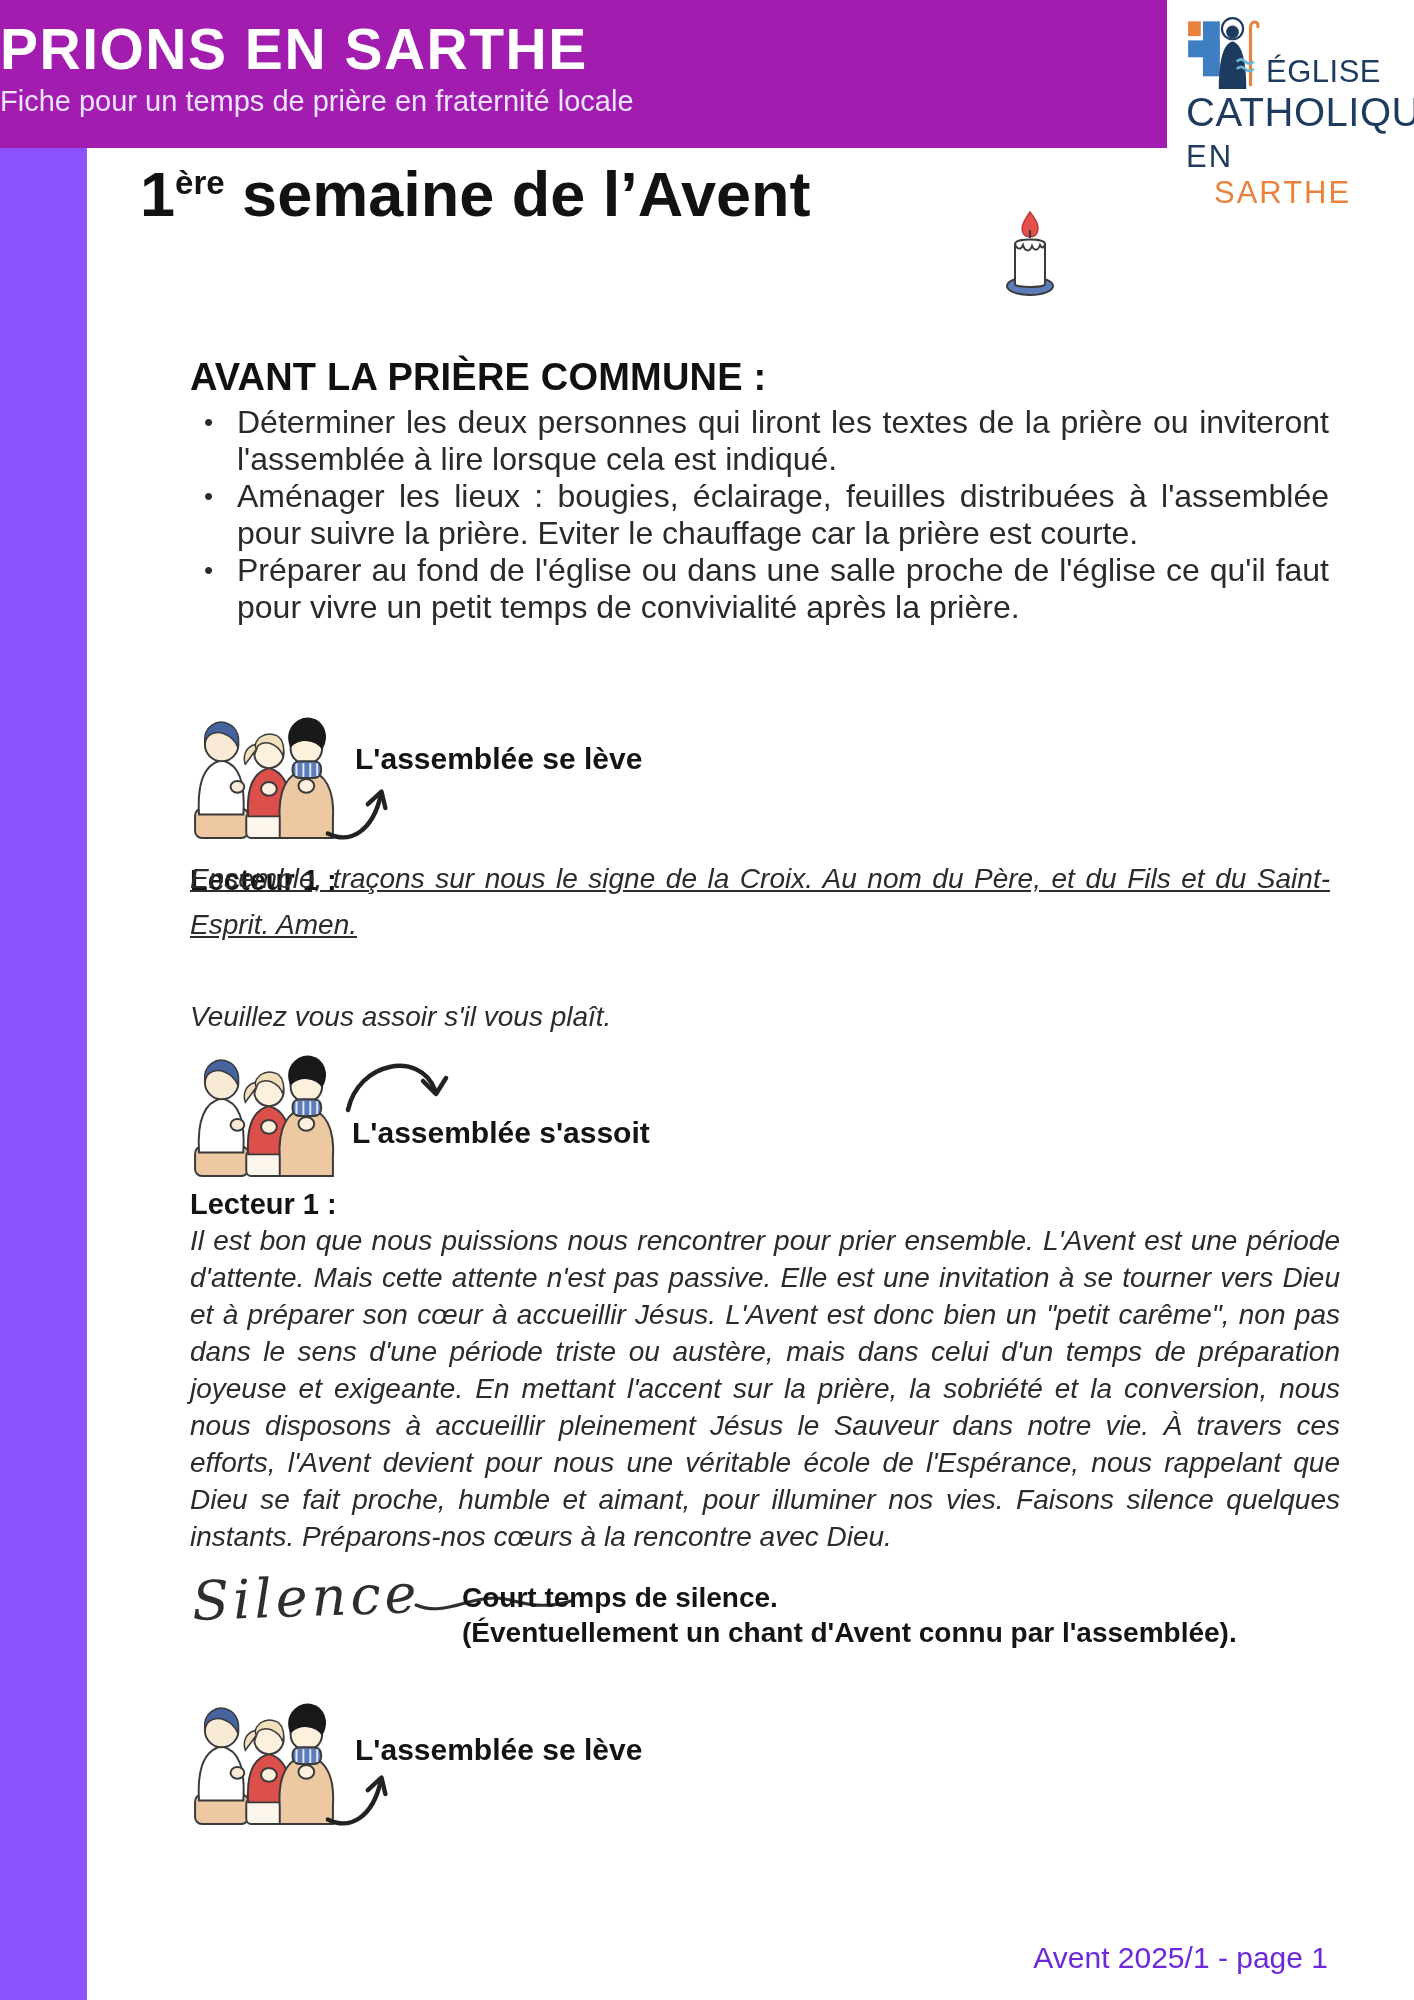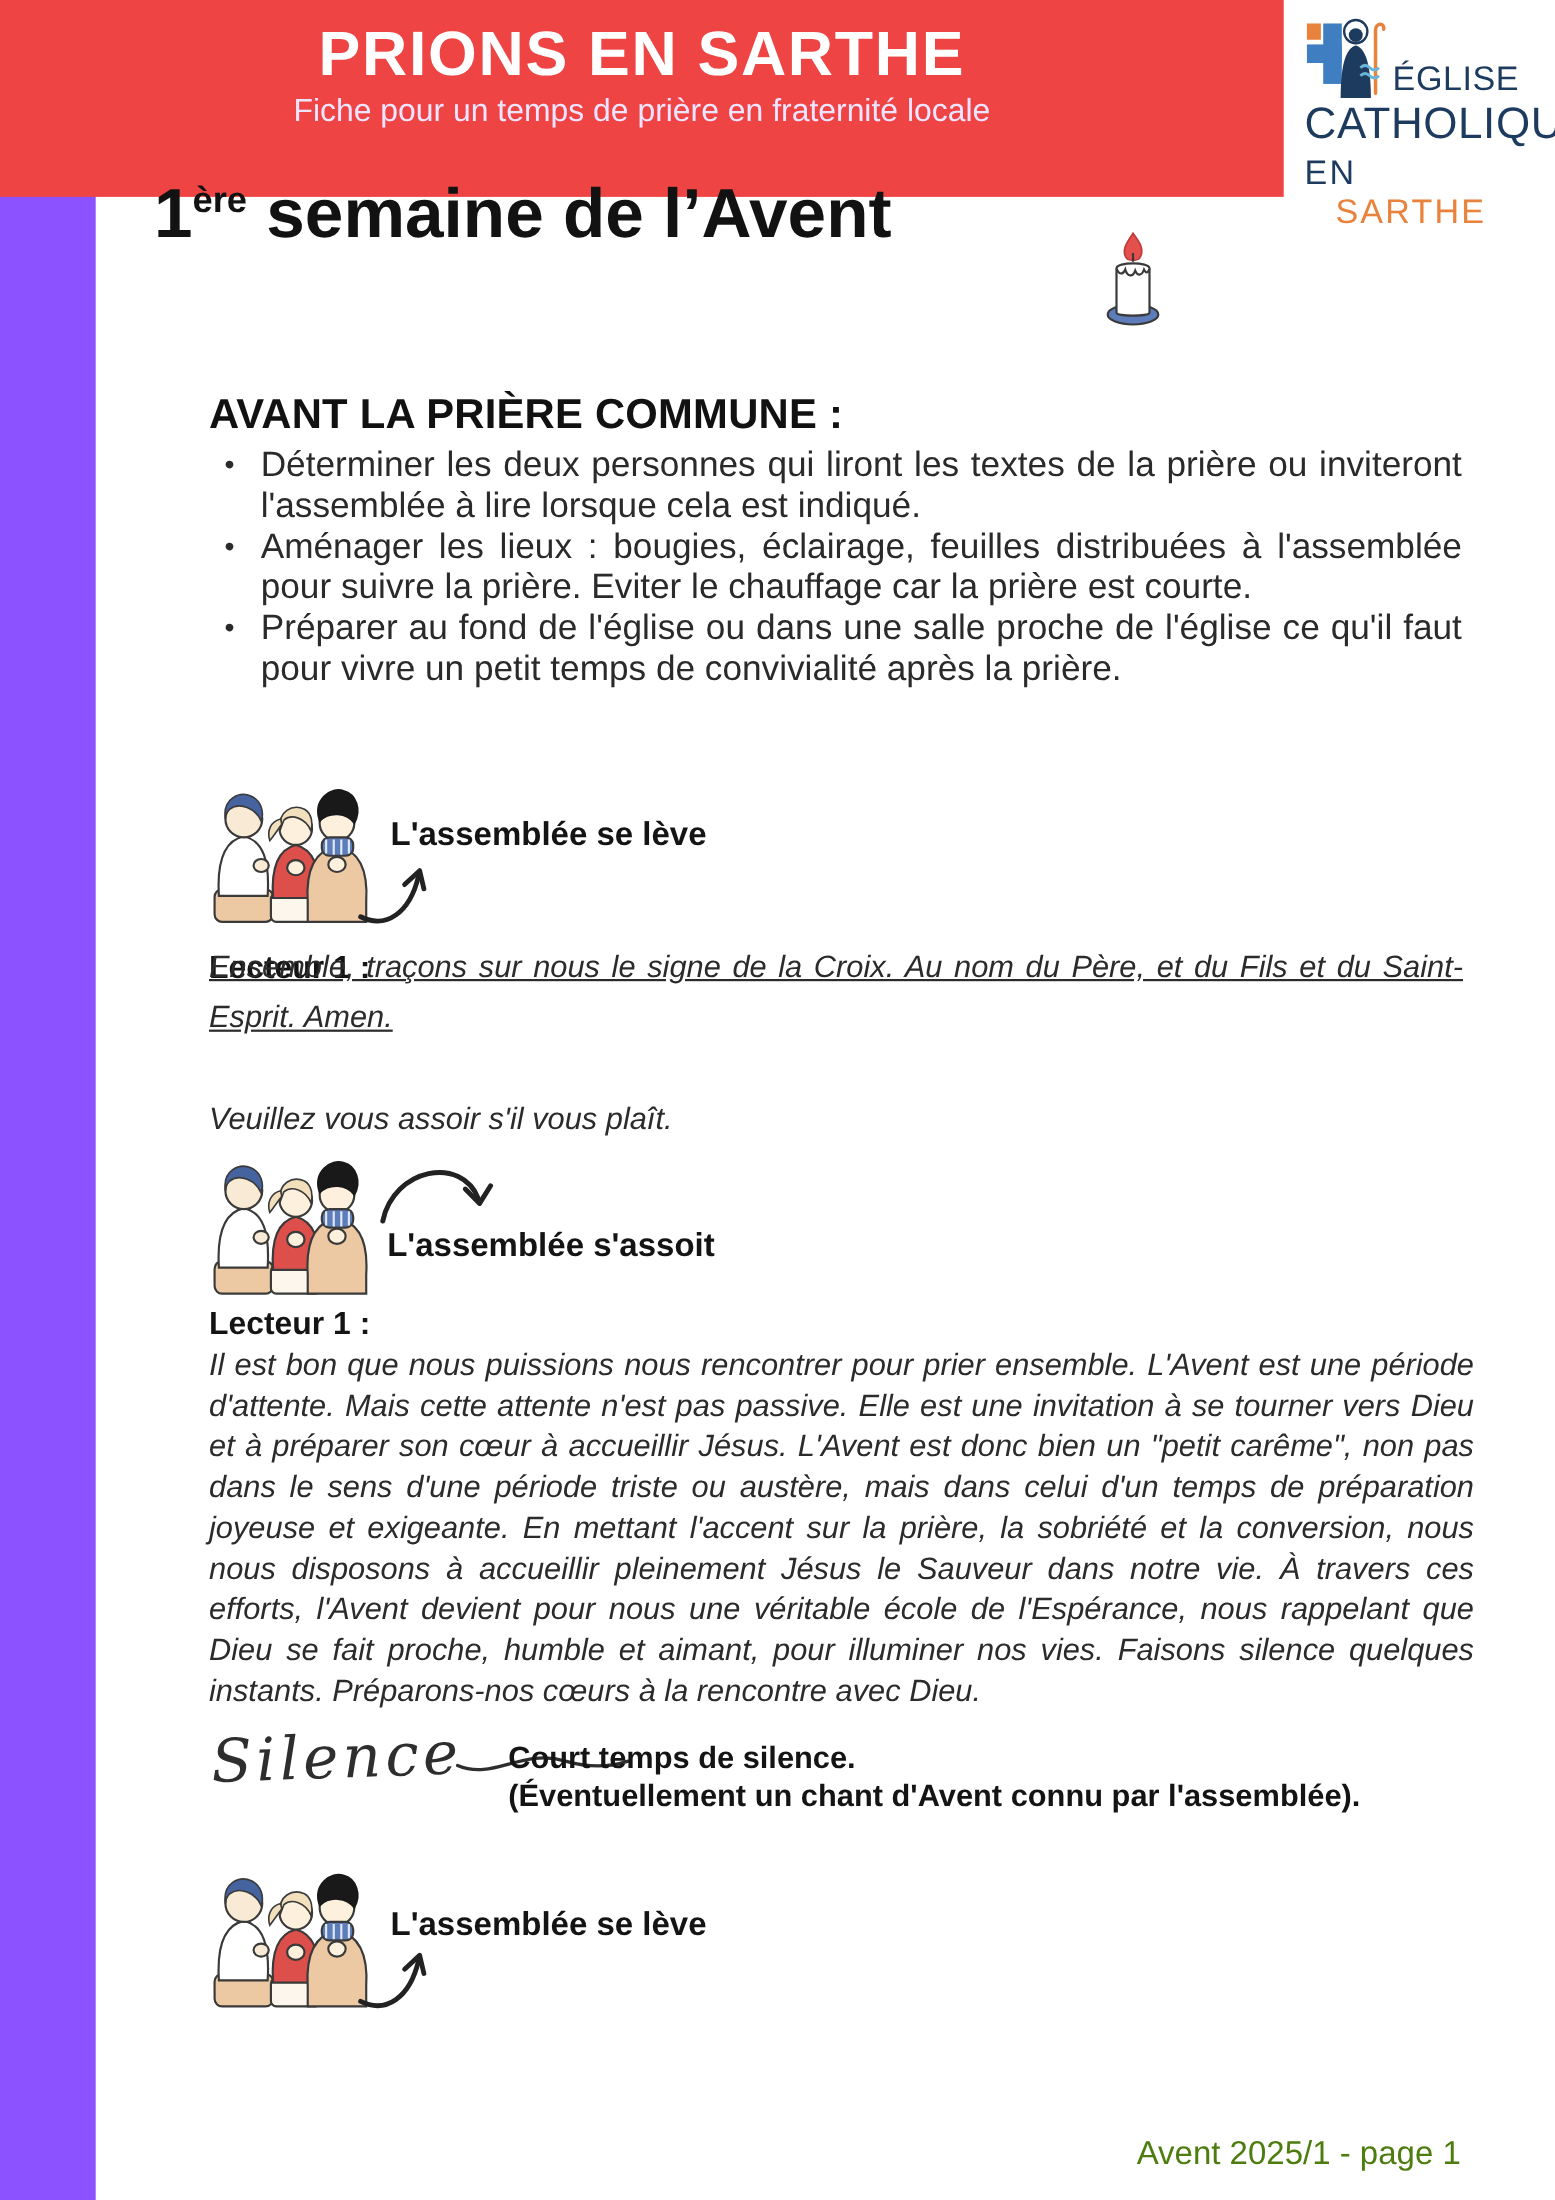--- a/index.html
+++ b/index.html
@@ -4,22 +4,22 @@
 <style>
   * { margin:0; padding:0; box-sizing:border-box; }
   html,body { background:#ffffff; }
   body { width:1414px; height:2000px; position:relative; overflow:hidden;
          font-family:"Liberation Sans", sans-serif; color:#1e1e1e; }
 
   .page { position:absolute; inset:0; background:#ffffff; }
 
   
   .left-strip { position:absolute; left:0; top:0; width:87px; height:2000px; background:#8C52FF; }
-  .banner { position:absolute; left:0; top:0; width:1167px; height:179px; background:#ef4444;
-            text-align:center; color:#fff; }
+  .banner { position:absolute; left:0; top:0; width:1167px; height:148px; background:#a21caf;
+            text-align:left; color:#fff; }
   .banner-title { margin-top:16px; font-size:57px; font-weight:bold; letter-spacing:1.5px; }
   .banner-subtitle { margin-top:3px; font-size:29px; font-weight:400; color:#EDE5FF; }
 
   
   .logo { position:absolute; left:1186px; top:14px; width:215px; }
   .logo-row1 { display:flex; align-items:flex-end; gap:6px; }
   .logo-icon { width:74px; height:76px; flex:0 0 auto; }
   .logo-word { font-size:31px; letter-spacing:0.5px; color:#1d3a5f; font-weight:400; }
   .logo-line2 { font-size:40px; letter-spacing:0.5px; color:#1d3a5f; margin-top:0; }
   .logo-line3 { font-size:31px; letter-spacing:2px; color:#1d3a5f; margin-top:4px; }
@@ -50,21 +50,21 @@
   .single-line { text-align:left; }
 
   
   .silence-script { position:absolute; left:192px; top:1566px; display:flex; align-items:flex-end; }
   .silence-word { font-family:"DejaVu Serif", serif; font-style:italic; font-size:54px;
                   letter-spacing:4px; color:#2e2e2e; transform:rotate(-2deg); }
   .silence-swoosh { width:160px; height:34px; margin-left:-6px; margin-bottom:10px; }
   .silence-text { position:absolute; left:462px; top:1580px; font-size:28px; font-weight:bold;
                   line-height:35px; color:#141414; }
 
-  .footer { position:absolute; right:86px; top:1941px; font-size:30px; color:#4d7c0f; }
+  .footer { position:absolute; right:86px; top:1941px; font-size:30px; color:#6d28d9; }
 
   svg .outline { stroke:#3a3a3a; stroke-width:2; }
 </style>
 </head>
 <body>
 
 <div class="page">
 
   <svg width="0" height="0" style="position:absolute" aria-hidden="true">
     <defs>

